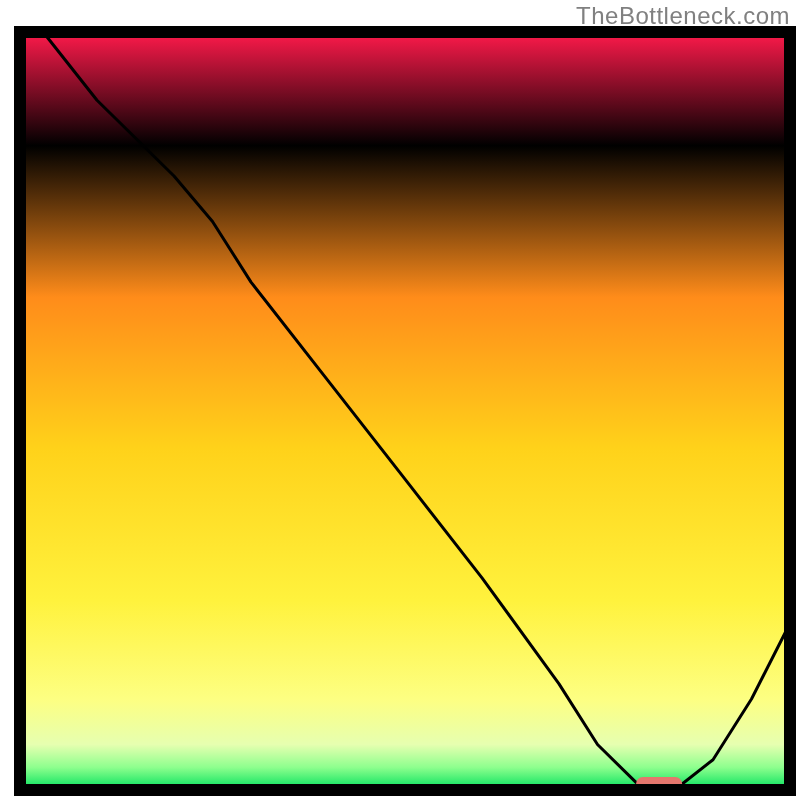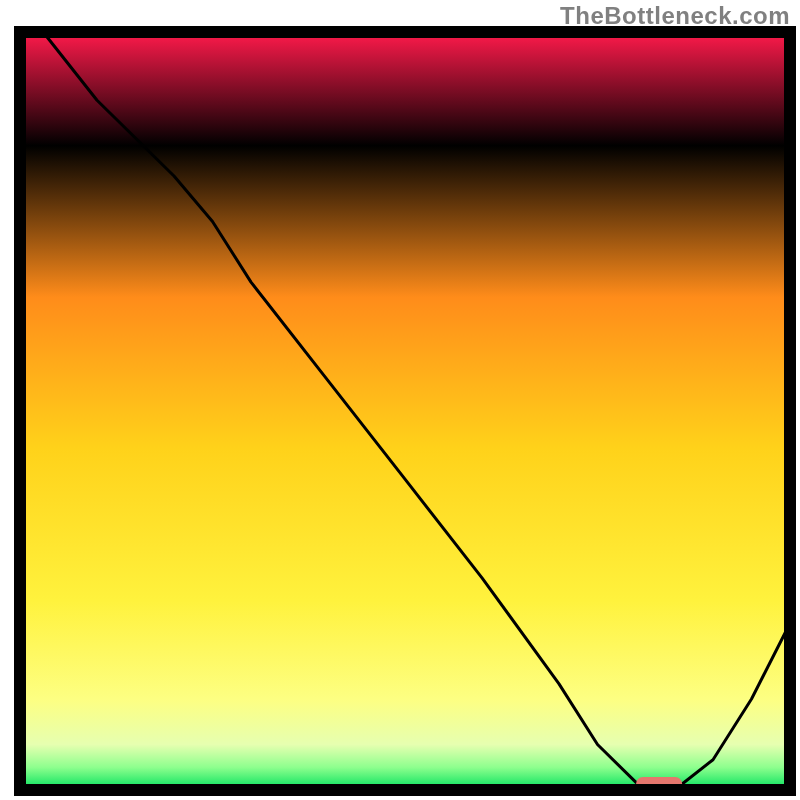--- a/index.html
+++ b/index.html
@@ -13,21 +13,21 @@
   .stage {
     position: relative;
     width: 800px;
     height: 800px;
   }
   .watermark {
     position: absolute;
     top: 2px;
     right: 10px;
     font-size: 24px;
-    font-weight: 700;
+    font-weight: 400;
     color: #808080;
     letter-spacing: 0.5px;
     z-index: 10;
   }
   svg.plot {
     position: absolute;
     top: 0;
     left: 0;
   }
 </style>

